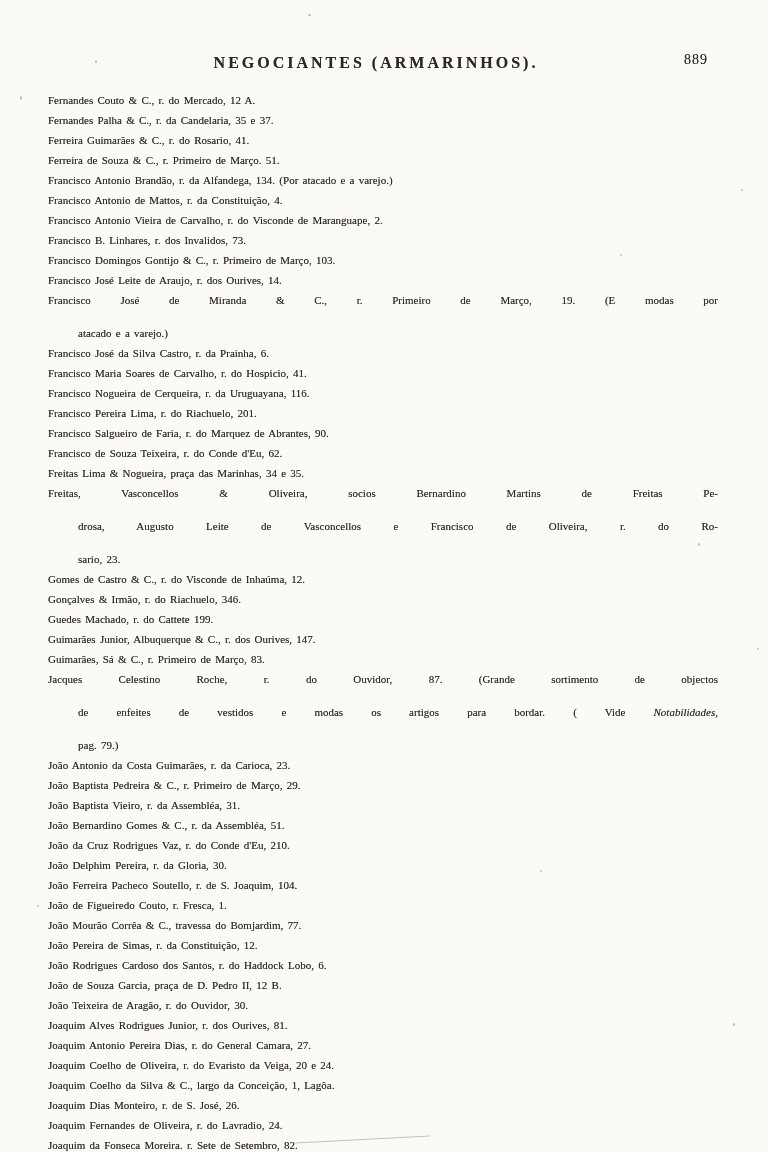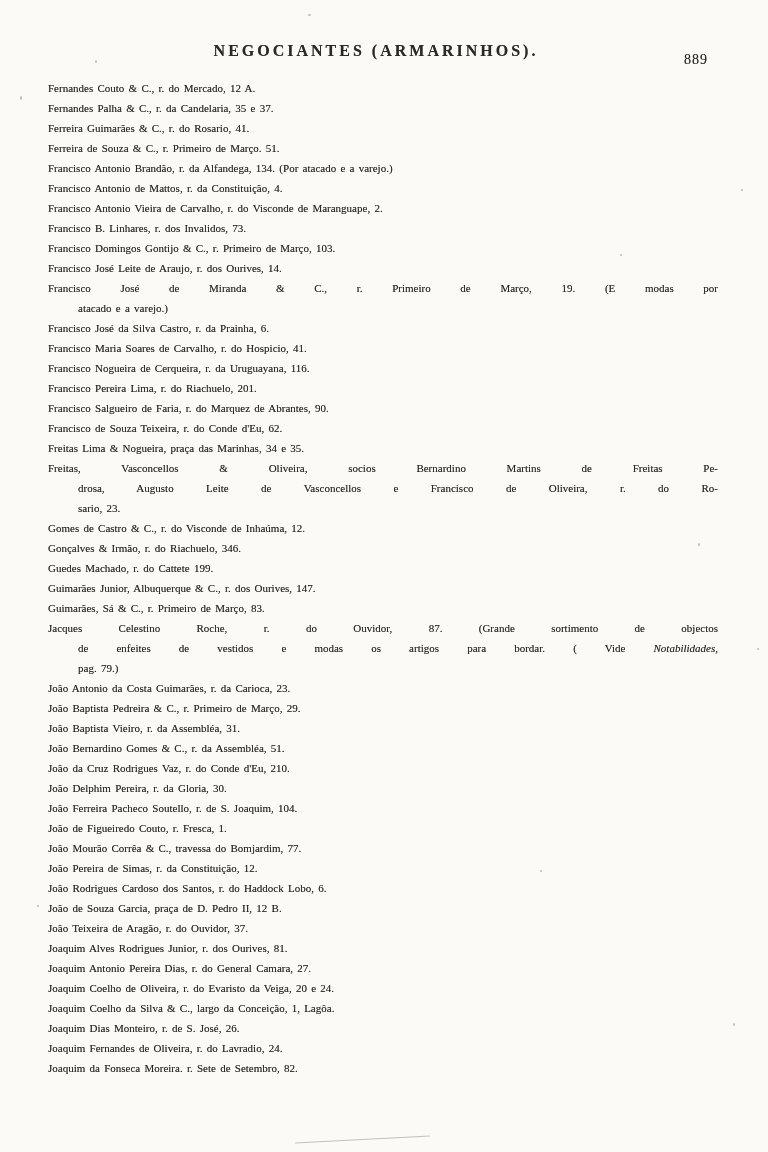--- a/index.html
+++ b/index.html
@@ -8,42 +8,42 @@
     overflow: hidden;
     background: var(--paper, #fbfaf6);
   }
   .page {
     position: relative;
     width: 768px; height: 1152px;
     font-family: "Liberation Serif", "DejaVu Serif", serif;
     color: var(--ink, #2d2822);
     text-shadow: 0 0 0.6px rgba(43, 38, 32, 0.55);
   }
-  .header { position: relative; padding-top: 42px; height: 26px; font-family: Liberation Serif, serif; }
+  .header { position: relative; padding-top: 54px; height: 26px; font-family: Liberation Serif, serif; }
   .title {
     text-align: center;
     font-weight: bold;
     font-size: 16px;
     letter-spacing: 3px;
     transform: translateX(-8px);
   }
   .pagenum {
     position: absolute;
     top: 52px; right: 60px;
     font-size: 14px;
     letter-spacing: 1px;
   }
   .entry-list {
     padding: 10px 50px 0 48px;
     font-size: 11px;
     line-height: 20px;
     word-spacing: 1.5px;
   }
   .line { min-height: 20px; }
-  .cont { padding-left: 30px; }
+  .cont { padding-left: 30px; margin-top: 13px; }
   .j { text-align: justify; text-align-last: justify; }
   .it { font-style: italic; }
   .speck {
     position: absolute;
     background: rgba(95, 90, 82, 0.38);
     border-radius: 50%;
   }
   .artifact-line {
     position: absolute;
     left: 295px; top: 1139px;
@@ -172,21 +172,21 @@
       <div class="entry">
         <div class="line"><span>João Pereira de Simas, r. da Constituição, 12.</span></div>
       </div>
       <div class="entry">
         <div class="line"><span>João Rodrigues Cardoso dos Santos, r. do Haddock Lobo, 6.</span></div>
       </div>
       <div class="entry">
         <div class="line"><span>João de Souza Garcia, praça de D. Pedro II, 12 B.</span></div>
       </div>
       <div class="entry">
-        <div class="line"><span>João Teixeira de Aragão, r. do Ouvidor, 37.</span></div>
+        <div class="line"><span>João Teixeira de Aragão, r. do Ouvidor, 30.</span></div>
       </div>
       <div class="entry">
         <div class="line"><span>Joaquim Alves Rodrigues Junior, r. dos Ourives, 81.</span></div>
       </div>
       <div class="entry">
         <div class="line"><span>Joaquim Antonio Pereira Dias, r. do General Camara, 27.</span></div>
       </div>
       <div class="entry">
         <div class="line"><span>Joaquim Coelho de Oliveira, r. do Evaristo da Veiga, 20 e 24.</span></div>
       </div>

